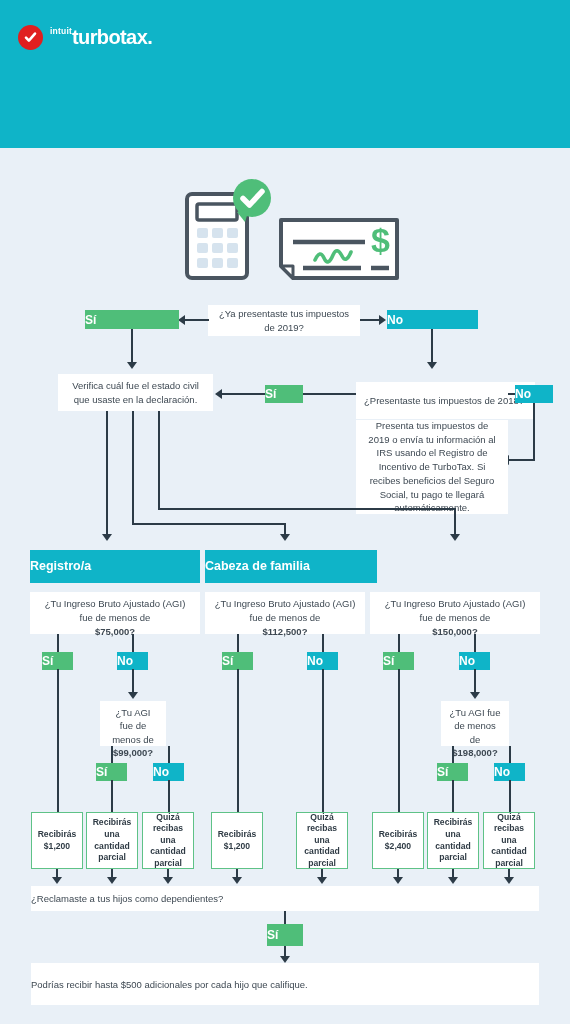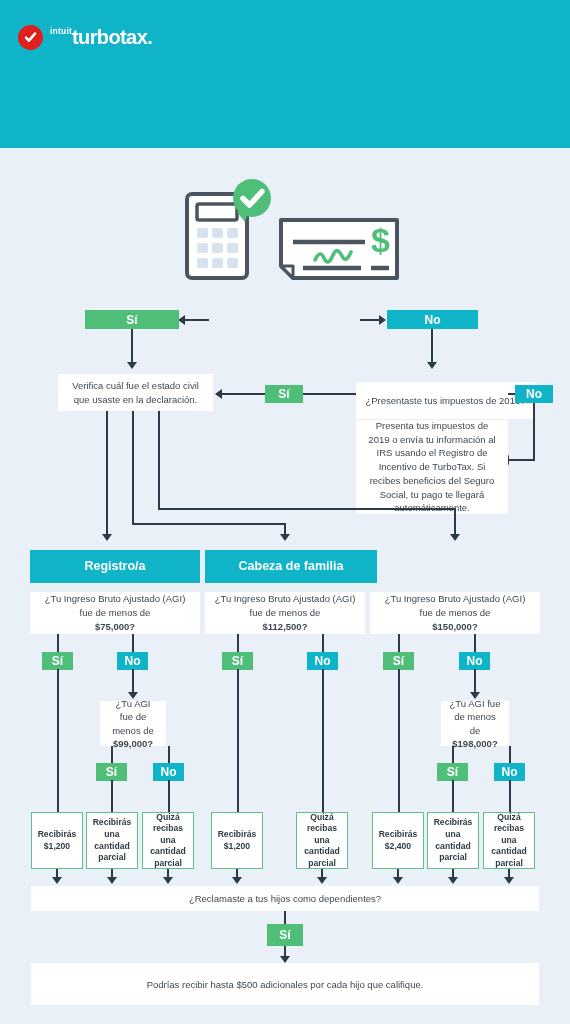--- a/index.html
+++ b/index.html
@@ -21,21 +21,21 @@
   .logo-intuit{font-size:8.5px;font-weight:bold;color:#ffffff;letter-spacing:.2px;margin-left:2px;margin-bottom:1px;}
   .logo-turbotax{font-size:20px;font-weight:bold;color:#ffffff;letter-spacing:-.6px;}
   .title{position:absolute;left:0;top:54px;width:570px;text-align:center;
      color:#ffffff;font-size:29px;font-weight:bold;line-height:1.22;letter-spacing:.4px;}
 
   
   .illus{position:absolute;left:175px;top:176px;width:230px;height:110px;}
 
   
   .node{position:absolute;box-sizing:border-box;display:flex;align-items:center;
-        justify-content:center;text-align:center;}
+        text-align:center;}
   .qbox{background:#ffffff;color:#3d4852;font-size:9.5px;line-height:1.45;
         padding:5px 8px;}
   .qbox b{font-weight:bold;}
   .pill{color:#ffffff;font-weight:bold;font-size:12px;}
   .pill-si{background:#4fbe79;}
   .pill-no{background:#0fb4c8;}
   .colhead{background:#0fb4c8;color:#ffffff;font-weight:bold;font-size:12.5px;line-height:1.2;}
   .result{background:#ffffff;border:1.5px solid #5ec287;color:#2f3b45;
           font-size:8.6px;font-weight:bold;line-height:1.35;padding:3px 2px;}
   .wide{background:#ffffff;color:#3d4852;font-size:9.5px;}
@@ -102,20 +102,23 @@
         <line x1="128" y1="92" x2="186" y2="92" stroke="#4a5560" stroke-width="4.5"></line>
         <line x1="196" y1="92" x2="214" y2="92" stroke="#4a5560" stroke-width="4.5"></line>
         <path d="M140 84 q5 -11 9 -2 q4 9 9 -3 q4 -9 9 1 q4 8 9 -4" stroke="#4fbe79" stroke-width="3.6" fill="none" stroke-linecap="round"></path>
         <g>
           <text x="196" y="76" font-family="'Liberation Sans',sans-serif" font-size="34" font-weight="bold" fill="#4fbe79">$</text>
         </g>
       </g>
     </svg>
   </div>
 
+  <div class="node qbox" style="left:208px;top:305px;width:152px;height:31px;">
+    <span>¿Ya presentaste tus impuestos de 2019?</span>
+  </div>
 
   <div class="ln hl" style="left:185px;top:319px;width:24px;"></div>
   <div class="arw arw-l" style="left:178px;top:315px;"></div>
   <div class="node pill pill-si" style="left:85px;top:310px;width:94px;height:19px;">
     <span>Sí</span>
   </div>
 
   <div class="ln hl" style="left:360px;top:319px;width:20px;"></div>
   <div class="arw arw-r" style="left:379px;top:315px;"></div>
   <div class="node pill pill-no" style="left:387px;top:310px;width:91px;height:19px;">

